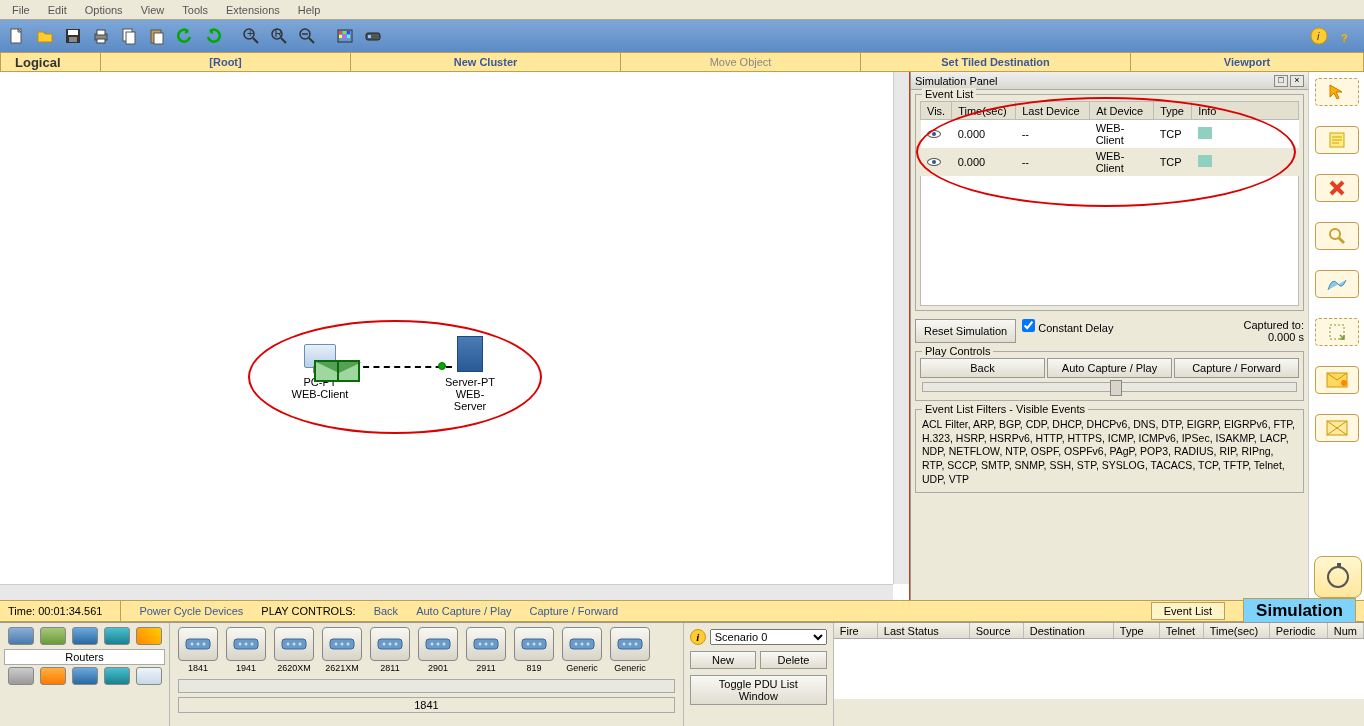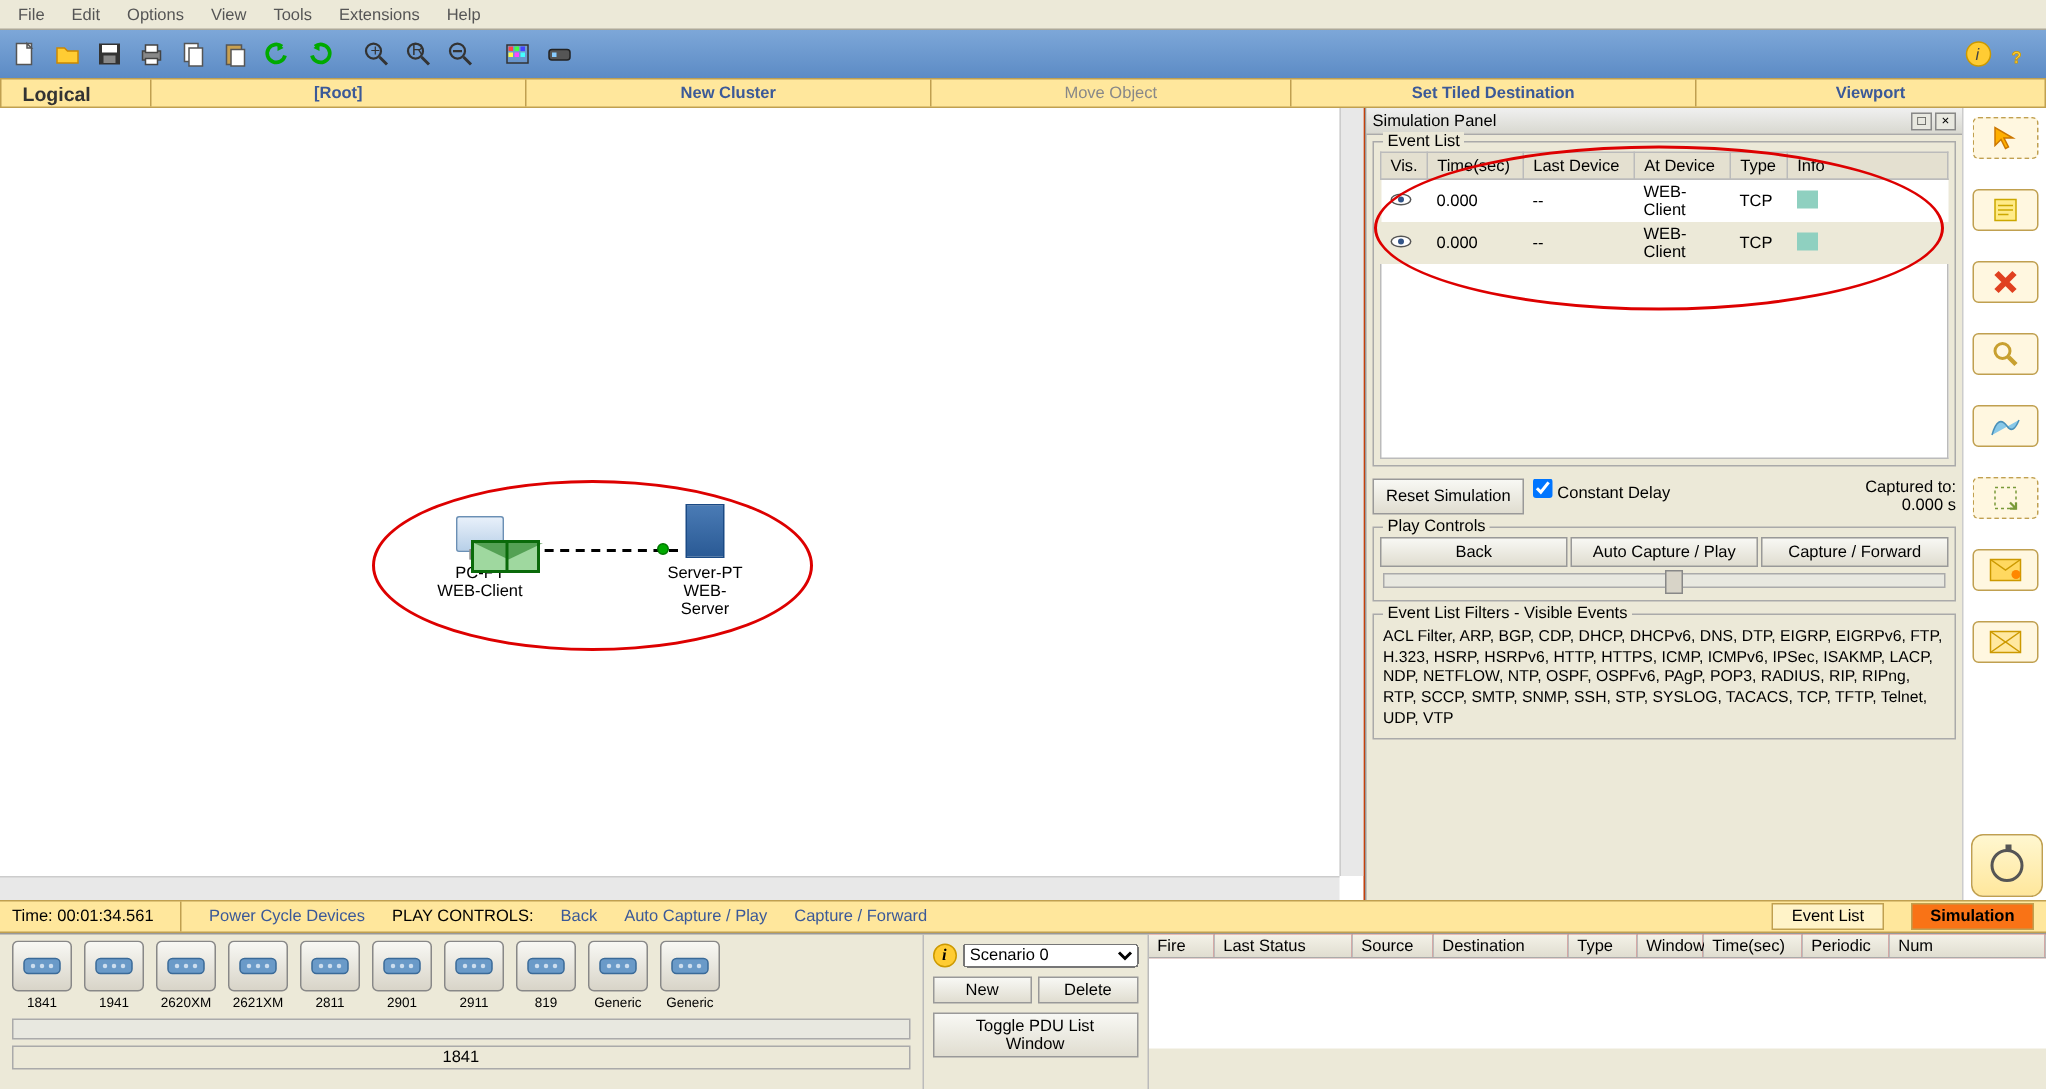--- a/index.html
+++ b/index.html
@@ -87,21 +87,21 @@
 
 
 .righttools { width: 56px; background: #fff; border-left: 1px solid #ccc; display: flex; flex-direction: column; align-items: center; padding: 6px 0; gap: 20px; }
 .righttools .rbtn { width: 44px; height: 28px; border: 1px dashed #c0a050; border-radius: 4px; background: #fff7e0; display:flex; align-items:center; justify-content:center;}
 .righttools .rbtn.solid { border-style: solid; }
 
 
 .bottombar { position: absolute; left: 0; right: 0; bottom: 104px; height: 22px; background: #ffe79c; border-top:1px solid #c0a050; border-bottom:1px solid #c0a050; display: flex; align-items: center; padding: 0 8px; gap: 18px; }
 .bottombar .spacer { flex:1; }
 .bottombar .tabbtn { border:1px solid #c0a050; padding:2px 12px; background:#fff3c8; }
-.bottombar .tabbtn.active { background:#f97316; font-weight:bold; font-size:11px; }
+.bottombar .tabbtn.active { background:#7dd3fc; font-weight:bold; font-size:17px; }
 
 
 .devpanel { position: absolute; left: 0; right: 0; bottom: 0; height: 104px; background: #ece9d8; border-top: 1px solid #999; display: flex; }
 
 .devcat { width: 170px; border-right: 1px solid #bbb; padding: 4px; }
 .devcat .row { display: flex; gap: 6px; margin-bottom: 4px; justify-content:center;}
 .devcat .icon-sm { width: 26px; height: 18px; border:1px solid #888; border-radius:3px; }
 .devcat .catlabel { text-align:center; background:#fff; border:1px solid #aaa; padding:1px 0; margin:2px 0;}
 
 .devlist { flex: 1; border-right: 1px solid #bbb; padding: 4px 8px; }
@@ -440,20 +440,37 @@
   <span>PLAY CONTROLS:</span>
   <span style="color:#3b5998;">Back</span>
   <span style="color:#3b5998;">Auto Capture / Play</span>
   <span style="color:#3b5998;">Capture / Forward</span>
   <div class="spacer"></div>
   <div class="tabbtn">Event List</div>
   <div class="tabbtn active">Simulation</div>
 </div>
 
 <div class="devpanel">
+  <div class="devcat">
+    <div class="row">
+      <div class="icon-sm c-router"></div>
+      <div class="icon-sm c-switch"></div>
+      <div class="icon-sm c-blue"></div>
+      <div class="icon-sm c-teal"></div>
+      <div class="icon-sm c-orange" style="background:linear-gradient(45deg,#ff8800,#ffcc00);"></div>
+    </div>
+    <div class="catlabel">Routers</div>
+    <div class="row">
+      <div class="icon-sm c-gray"></div>
+      <div class="icon-sm c-orange"></div>
+      <div class="icon-sm c-blue"></div>
+      <div class="icon-sm c-teal"></div>
+      <div class="icon-sm c-cloud"></div>
+    </div>
+  </div>
 
   <div class="devlist">
     <div class="items" id="devitems">
         <div class="ditem">
           <div class="dbox">
             <svg width="28" height="18" viewBox="0 0 28 18">
               <rect x="2" y="4" width="24" height="10" rx="3" fill="#6a9ac8" stroke="#3a6a98"></rect>
               <circle cx="8" cy="9" r="1.5" fill="#cde"></circle>
               <circle cx="14" cy="9" r="1.5" fill="#cde"></circle>
               <circle cx="20" cy="9" r="1.5" fill="#cde"></circle>
@@ -577,20 +594,20 @@
     <button class="btn">Toggle PDU List Window</button>
   </div>
 
   <div class="pdu-table">
     <div class="hdr">
       <span style="width:44px">Fire</span>
       <span style="width:92px">Last Status</span>
       <span style="width:54px">Source</span>
       <span style="width:90px">Destination</span>
       <span style="width:46px">Type</span>
-      <span style="width:44px">Window</span>
+      <span style="width:44px">Telnet</span>
       <span style="width:66px">Time(sec)</span>
       <span style="width:58px">Periodic</span>
       <span style="flex:1">Num</span>
     </div>
     <div class="body"></div>
   </div>
 </div>
 
 </body></html>

